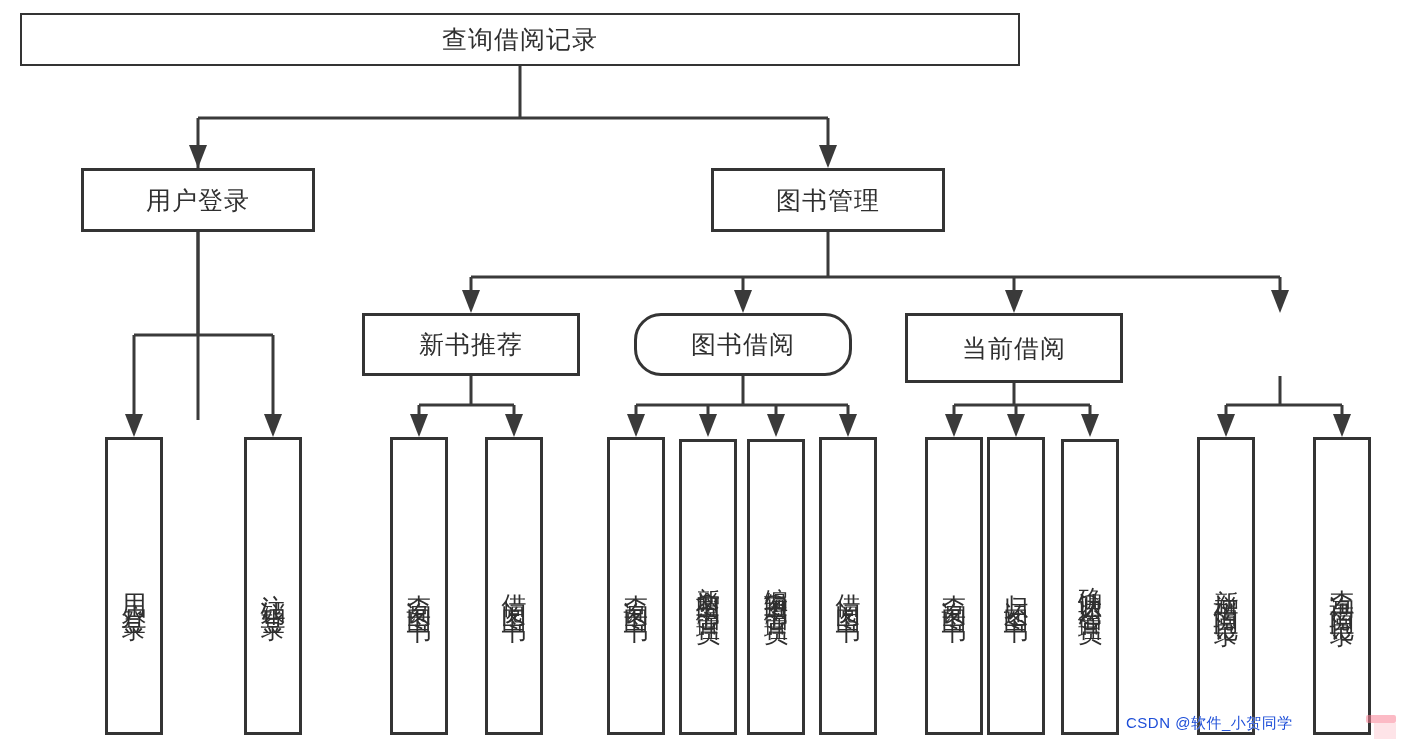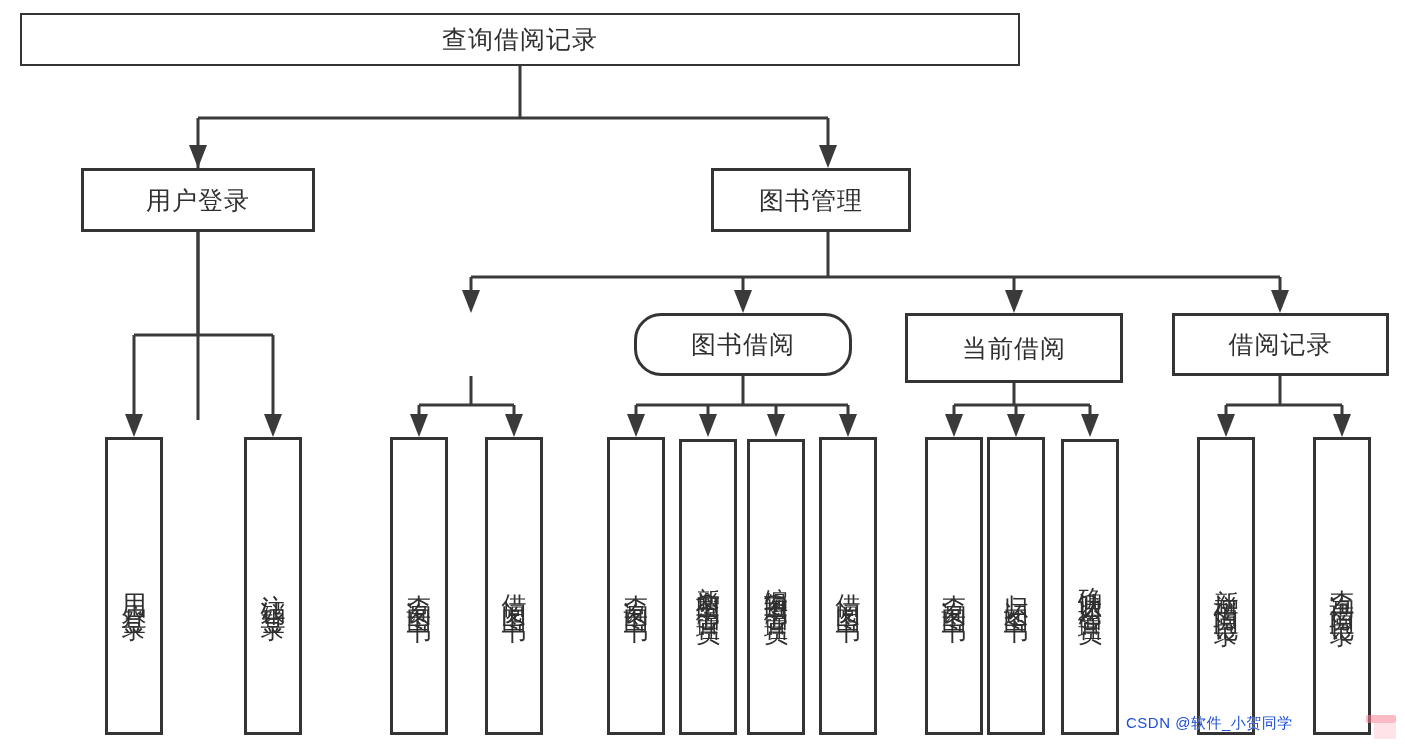--- a/index.html
+++ b/index.html
@@ -102,32 +102,32 @@
       </g>
   </svg>
 
   <div class="box hbox root" style="left:20px;top:13px;width:1000px;height:53px;">
     <span>查询借阅记录</span>
   </div>
 
   <div class="box hbox" style="left:81px;top:168px;width:234px;height:64px;">
     <span>用户登录</span>
   </div>
-  <div class="box hbox" style="left:711px;top:168px;width:200px;height:64px;">
+  <div class="box hbox" style="left:711px;top:168px;width:234px;height:64px;">
     <span>图书管理</span>
   </div>
 
+  <div class="box hbox" style="left:362px;top:313px;width:218px;height:63px;">
+    <span>新书推荐</span>
+  </div>
   <div class="box hbox" style="left:634px;top:313px;width:218px;height:63px;border-radius:27px;">
     <span>图书借阅</span>
   </div>
   <div class="box hbox" style="left:905px;top:313px;width:218px;height:70px;">
     <span>当前借阅</span>
-  </div>
-  <div class="box hbox" style="left:1172px;top:313px;width:217px;height:63px;">
-    <span>借阅记录</span>
   </div>
 
   <div class="box vbox v4" style="left:105px;top:437px;width:58px;height:298px;">
     <span>用户登录</span>
   </div>
   <div class="box vbox v4" style="left:244px;top:437px;width:58px;height:298px;">
     <span>注销登录</span>
   </div>
 
   <div class="box vbox v4" style="left:390px;top:437px;width:58px;height:298px;">

